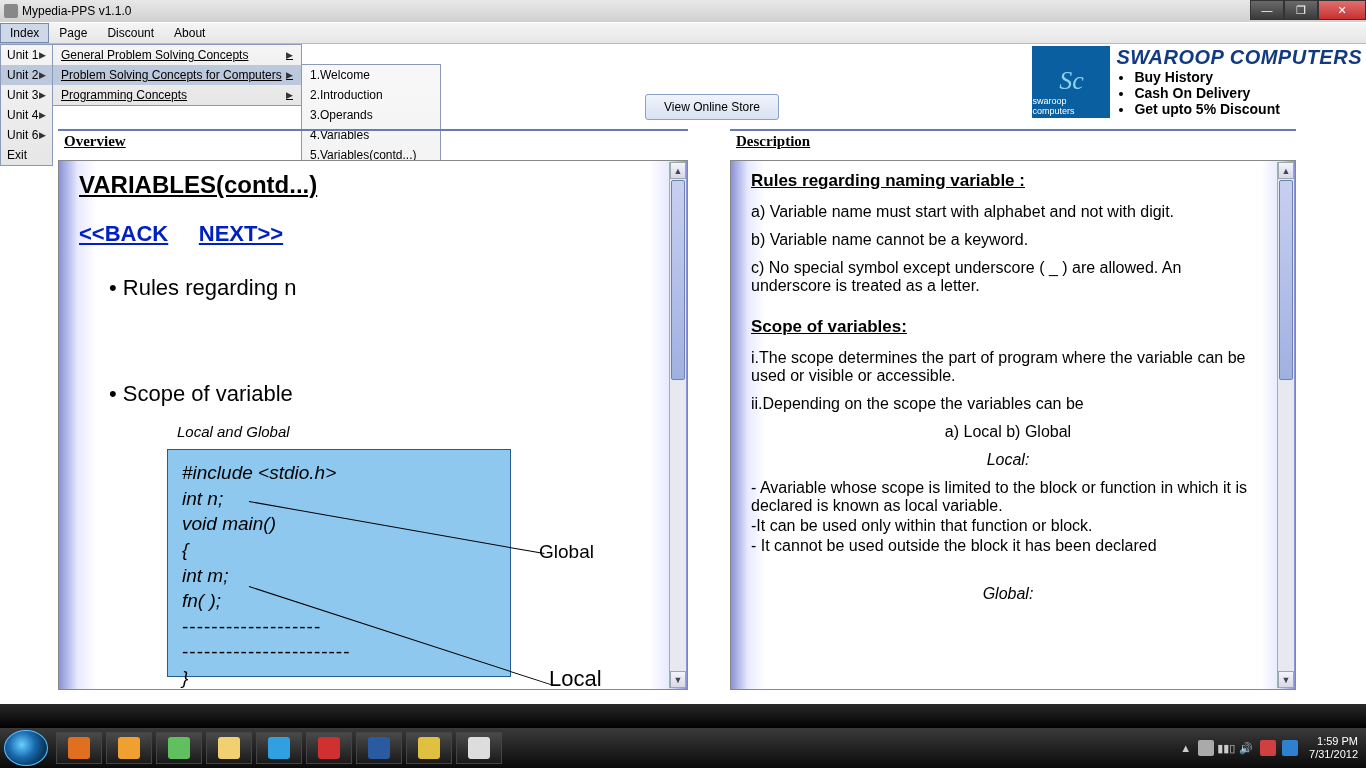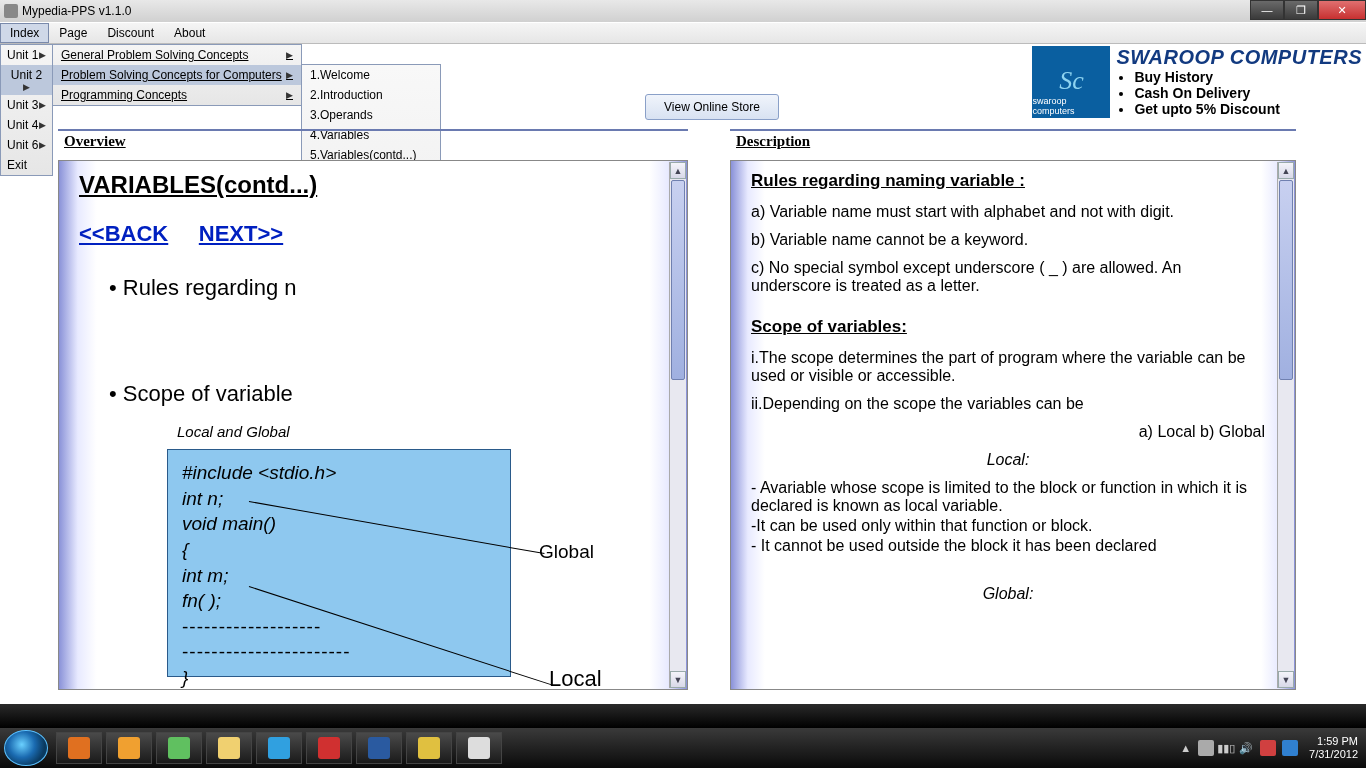--- a/index.html
+++ b/index.html
@@ -10,21 +10,21 @@
 .win-btn { width: 34px; height: 20px; display: flex; align-items: center; justify-content: center; font-size: 11px; color: #fff; border: 1px solid #333; }
 .win-min { background: linear-gradient(#6a6a6a,#3a3a3a); }
 .win-max { background: linear-gradient(#6a6a6a,#3a3a3a); }
 .win-close { background: linear-gradient(#e07070,#c83030); width: 48px; }
 .menubar { height: 22px; background: linear-gradient(#f5f5f5,#e6e6e6); border-top: 1px solid #fff; border-bottom: 1px solid #bbb; display: flex; align-items: center; font-size: 12px; }
 .menubar .mitem { padding: 3px 10px; cursor: default; }
 .menubar .mitem.active { background: #cfd8e8; border: 1px solid #7a8aab; padding: 2px 9px; }
 .app-body { position: relative; height: 660px; background: #fff; }
 .units-dd { position: absolute; left: 0; top: 0; width: 53px; background: linear-gradient(#f5f5f5,#e6e6e6); border: 1px solid #8a9ab8; font-size: 12px; }
 .units-dd .uitem { padding: 3px 6px; display: flex; justify-content: space-between; align-items: center; }
-.units-dd .uitem.hl { background: #bcc8dc; flex-direction: column; }
+.units-dd .uitem.hl { background: #bcc8dc; }
 .sub-dd { position: absolute; left: 52px; top: 0; width: 250px; background: linear-gradient(#f5f5f5,#e6e6e6); border: 1px solid #8a9ab8; font-size: 12px; }
 .sub-dd .sitem { padding: 3px 8px; display: flex; justify-content: space-between; align-items: center; text-decoration: underline; }
 .sub-dd .sitem.hl { background: #bcc8dc; }
 .topics-dd { position: absolute; left: 301px; top: 20px; width: 140px; background: linear-gradient(#f8f8f8,#ececec); border: 1px solid #8a9ab8; font-size: 12px; }
 .topics-dd .titem { padding: 3px 8px; }
 .topics-dd .titem.hl { background: #9db3d6; }
 .arrow { font-size: 9px; color: #333; }
 .view-store { position: absolute; left: 645px; top: 50px; padding: 5px 18px; font-size: 12px; background: linear-gradient(#f0f4fb,#d8e2f2); border: 1px solid #8aa0c8; border-radius: 3px; cursor: pointer; }
 .swaroop { position: absolute; right: 4px; top: 2px; display: flex; align-items: flex-start; }
 .sw-logo { width: 78px; height: 72px; background: #0a5fa0; margin-right: 6px; display:flex; align-items:flex-end; justify-content:center; color:#fff; font-size:9px; padding-bottom:2px; position:relative; }
@@ -192,21 +192,21 @@
   <div class="panel panel-right">
     <div class="panel-title">Description</div>
     <div class="doc right">
       <p class="hd">Rules regarding naming variable :</p>
       <p>a)   Variable name must start with alphabet and not with digit.</p>
       <p>b)   Variable name cannot be a keyword.</p>
       <p>c)   No special symbol except underscore ( _ ) are allowed. An underscore is treated as a letter.</p>
       <p class="hd" style="margin-top:22px">Scope of variables:</p>
       <p>i.The scope determines the part of program where the variable can be used or visible or accessible.</p>
       <p>ii.Depending on the scope the variables can be</p>
-      <p style="text-align:right">a)  Local  b) Global</p>
+      <p style="text-align:center">a)  Local  b) Global</p>
       <p class="it">Local:</p>
       <p style="margin-bottom:2px">- Avariable whose scope is limited to the block or function in which it is declared is known as local variable.</p>
       <p style="margin-bottom:2px">-It can be used only within that function or block.</p>
       <p style="margin-top:0">- It cannot be used outside the block it has been declared</p>
       <p class="it" style="margin-top:30px">Global:</p>
       <div class="vscroll">
         <div class="sbtn">▲</div>
         <div class="thumb" style="top:18px; height:200px"></div>
         <div class="sbtn" style="position:absolute;bottom:0;left:0;right:0">▼</div>
       </div>

